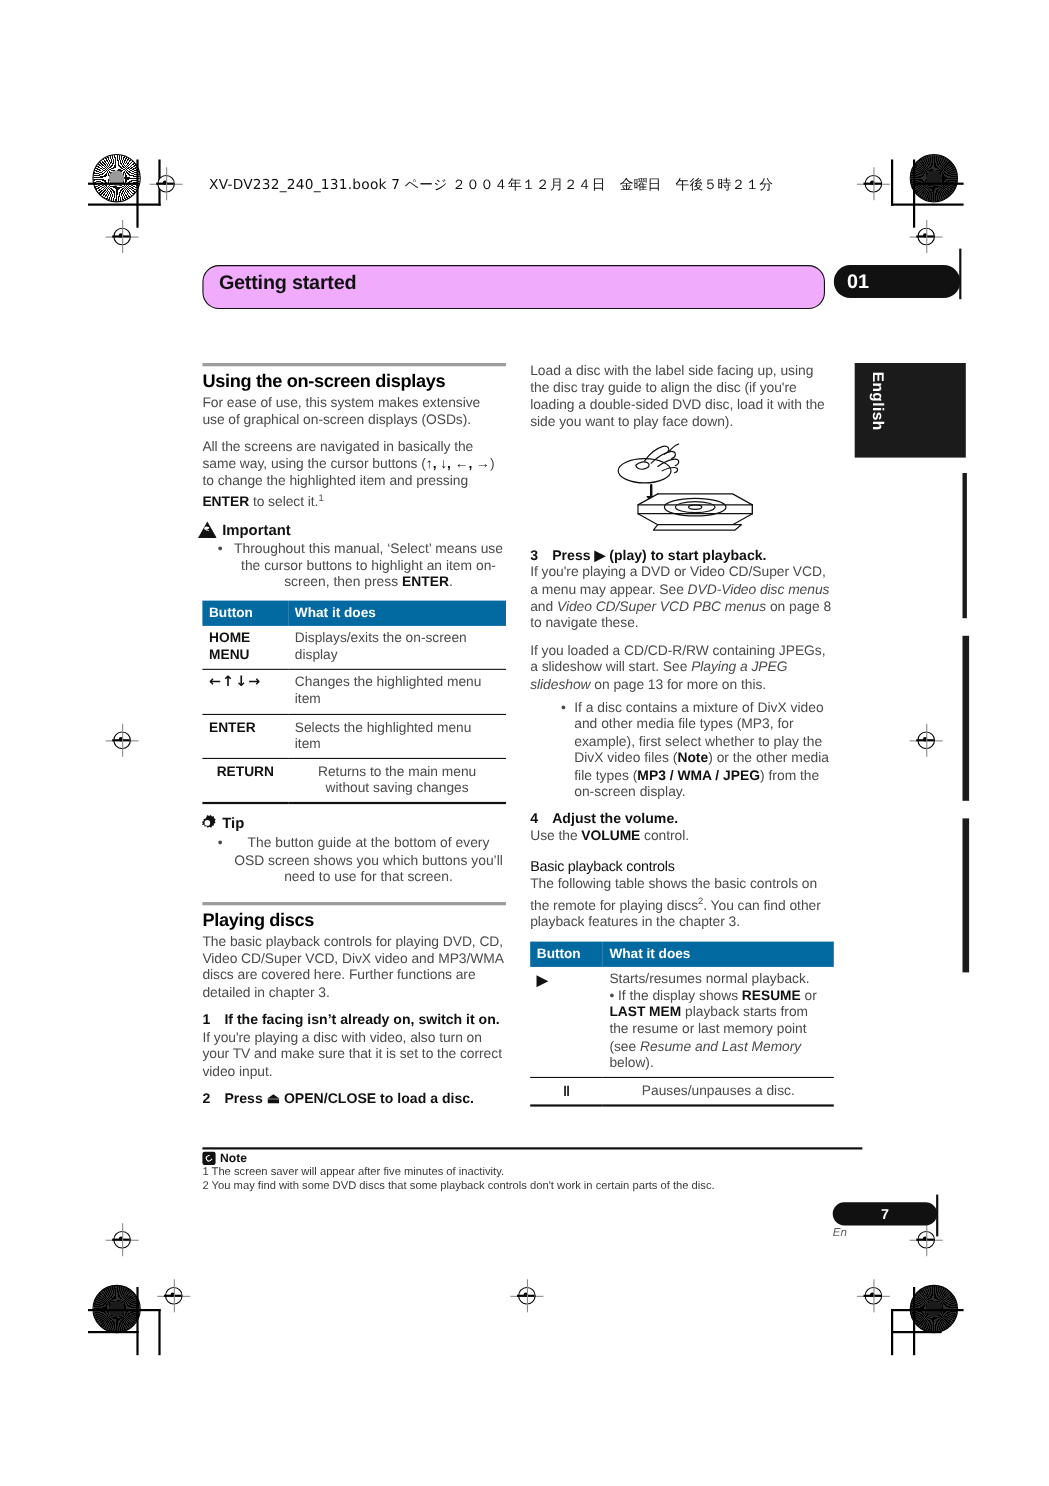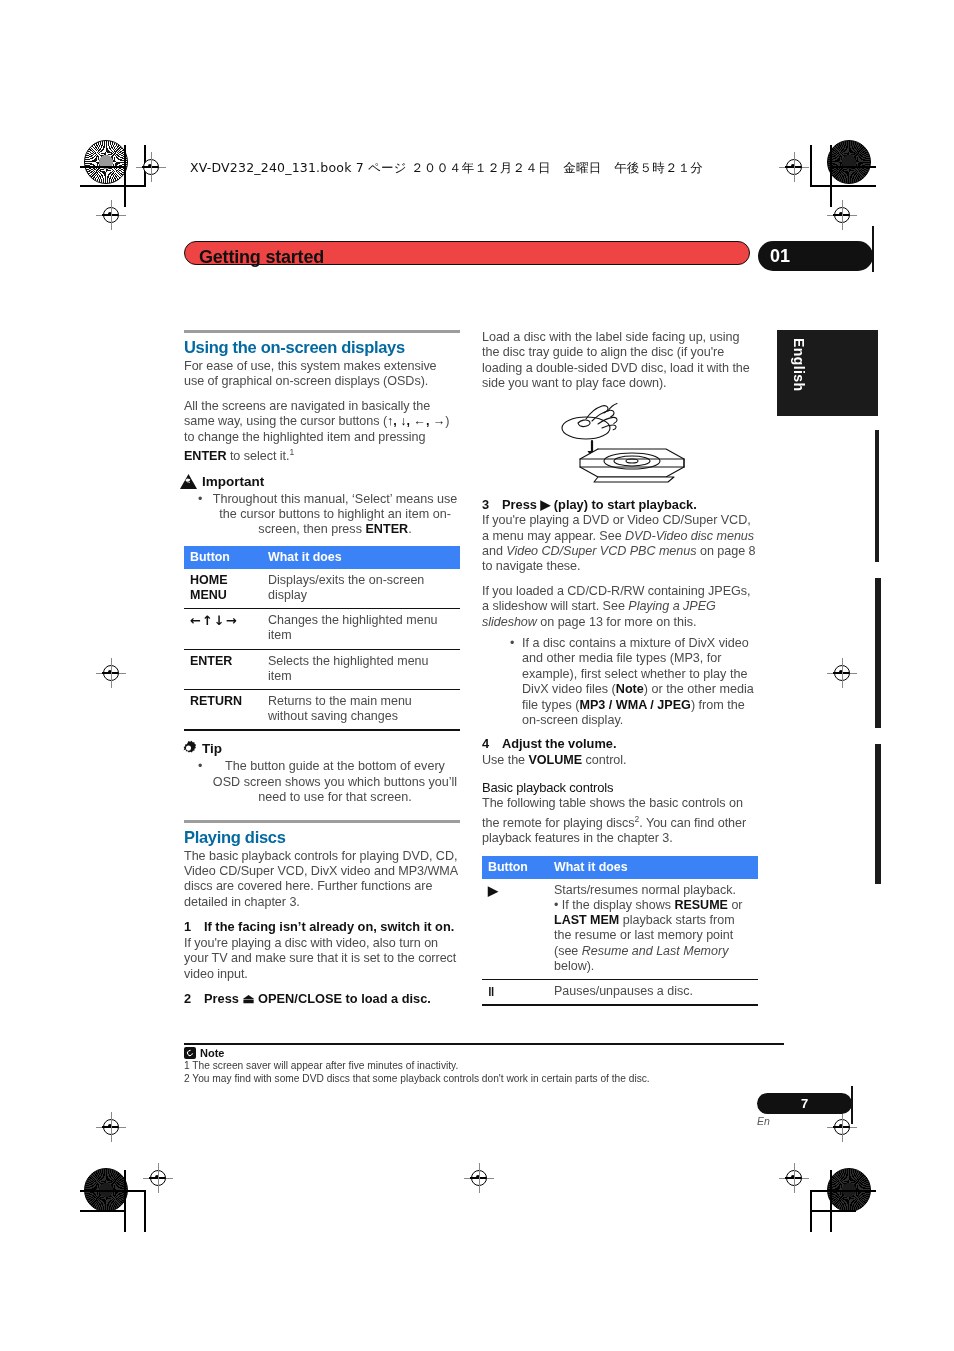--- a/index.html
+++ b/index.html
@@ -53,23 +53,23 @@
   
   .bookline{
     position:absolute; left:190px; top:160px;
     font-size:12.5px; letter-spacing:.2px; color:#111;
     white-space:nowrap;
     font-family:"DejaVu Sans", sans-serif;
   }
 
   
   .titlebar{
-    position:absolute; left:184px; top:241px; width:566px; height:24px;
+    position:absolute; left:184px; top:241px; width:566px; height:40px;
     border:1.6px solid #111; border-radius:15px; box-sizing:border-box;
-    background:#ef4444;
+    background:#f0abfc;
   }
   .titlebar span{
     position:absolute; left:14px; top:5px;
     font-size:18px; font-weight:bold; letter-spacing:-.2px; color:#111;
   }
   .chipnum{
     position:absolute; left:758px; top:241px; width:115px; height:30px;
     background:#111; border-radius:15px;
   }
   .chipnum span{
@@ -93,21 +93,21 @@
     position:absolute; left:875px; width:4px; background:#1b1b1b;
   }
 
   
   .col{ position:absolute; width:276px; }
   .colL{ left:184px; top:330px; }
   .colR{ left:482px; top:330px; }
 
   h2.sec{
     margin:0 0 2px 0; font-size:16.5px; font-weight:bold;
-    letter-spacing:-.3px; color:#0369a1; line-height:1.15;
+    letter-spacing:-.3px; color:#000000; line-height:1.15;
   }
   .secrule{ height:3px; background:#9d9d9d; margin:0 0 5px 0; }
   h3.sub{
     margin:0 0 1px 0; font-size:13px; font-weight:normal;
     letter-spacing:-.2px; color:#111;
   }
   p{
     margin:0 0 9px 0; font-size:12.6px; line-height:15.4px;
     color:#4b4b4b; letter-spacing:-.05px;
   }
@@ -134,32 +134,32 @@
   li::before{
     content:"\2022"; position:absolute; left:-2px; top:0; color:#4b4b4b;
   }
   ul.indent{ padding-left:30px; }
 
   
   table.btn{
     width:276px; border-collapse:collapse; margin:3px 0 8px 0;
   }
   table.btn thead th{
-    background:#3b82f6; color:#fff; font-size:12.4px; font-weight:bold;
+    background:#0369a1; color:#fff; font-size:12.4px; font-weight:bold;
     text-align:left; padding:4px 6px 5px 6px;
   }
   table.btn tbody td{
     font-size:12.5px; line-height:15.2px; color:#4b4b4b;
     padding:4px 6px 5px 6px; vertical-align:top;
     border-bottom:1.3px solid #111;
   }
   table.btn tbody td.k{
     color:#111; font-weight:bold; white-space:nowrap; width:66px;
   }
-  table.btn tbody tr:last-child td{ border-bottom:2px solid #111; }
+  table.btn tbody tr:last-child td{ border-bottom:2px solid #111;text-align:center; }
   table.btn .glyph{ font-size:13px; letter-spacing:1px; }
   table.btn td.k .arrows{ font-family:"DejaVu Sans", sans-serif; }
   table.btn td .sub{ display:block; }
 
   
   .illus{ width:276px; height:84px; position:relative; margin:2px 0 12px 0; }
 
   
   .notes{
     position:absolute; left:184px; top:1043px; width:600px;

